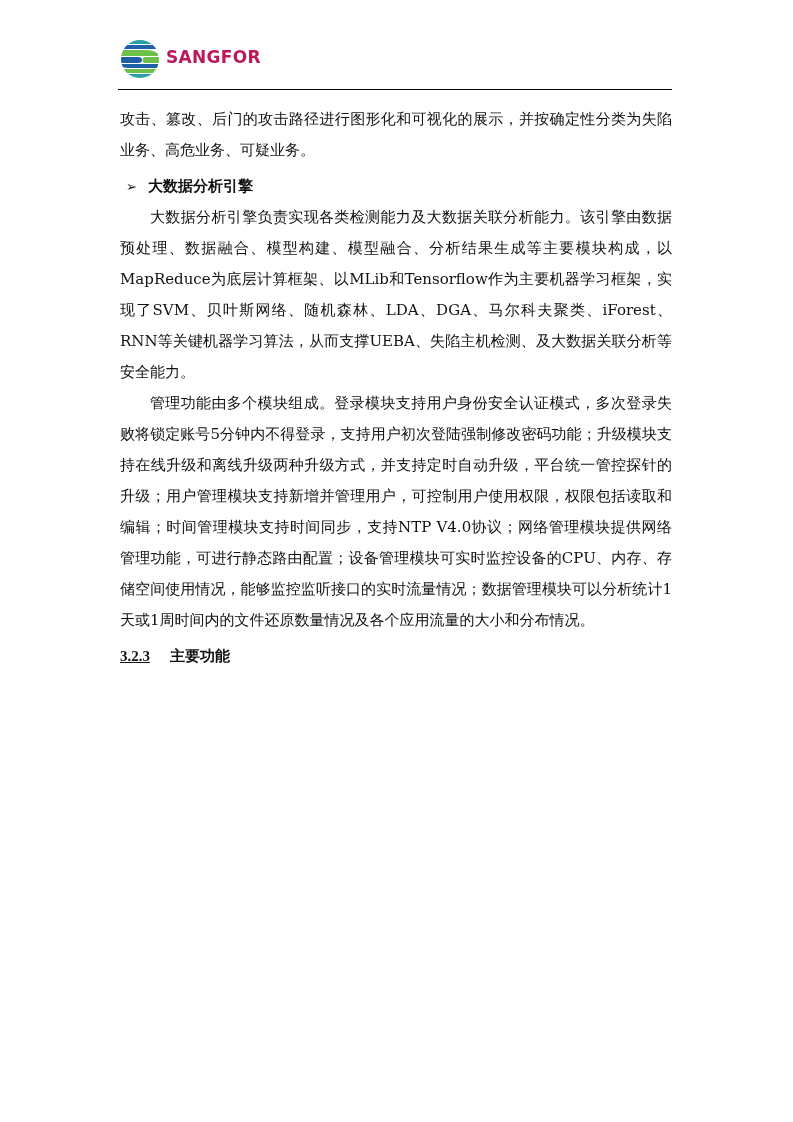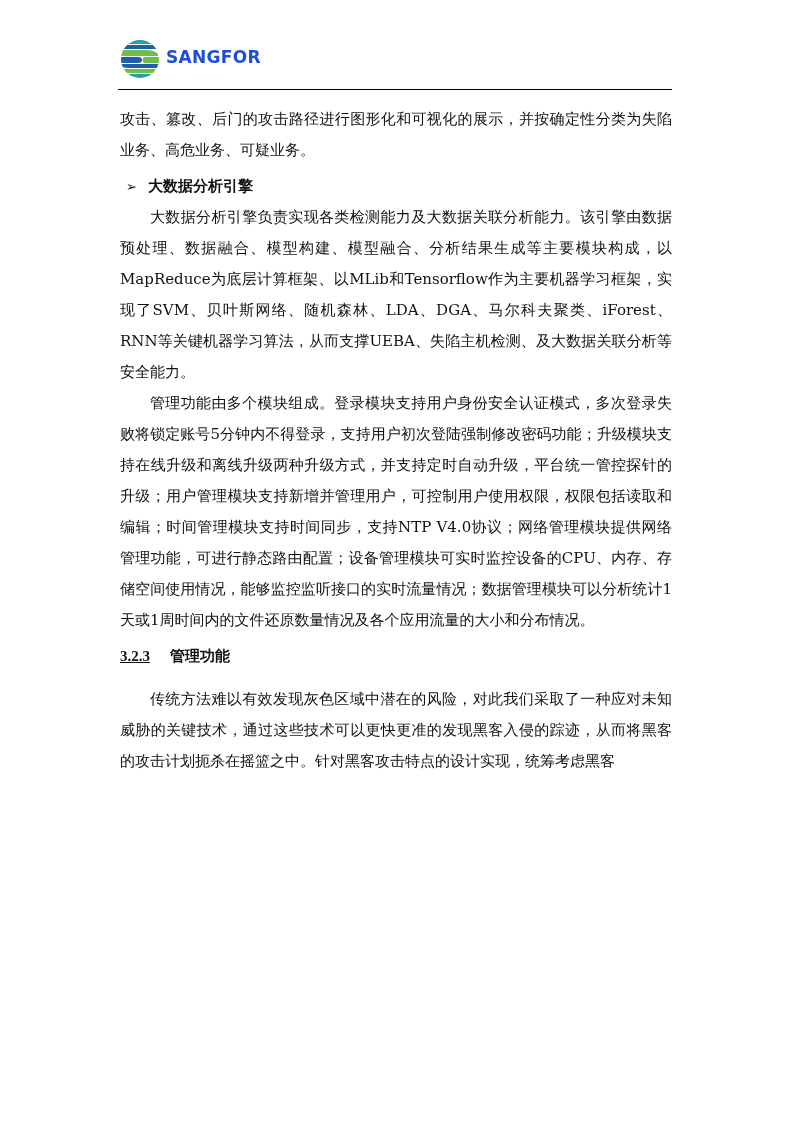--- a/index.html
+++ b/index.html
@@ -1,21 +1,21 @@
 <!DOCTYPE html>
 <html><head>
   <meta charset="utf-8">
   <style>
     html, body { margin: 0; padding: 0; background: #ffffff; }
     body { width: 793px; height: 1122px; position: relative; overflow: hidden;
            font-family: "DejaVu Serif", "Liberation Serif", serif; color: #111; }
     .header { position: absolute; left: 118px; top: 36px; width: 554px; height: 54px; }
     .logo-globe { position: absolute; left: 2px; top: 3px; width: 40px; height: 40px; }
     .logo-text { position: absolute; left: 48px; top: 11px; font-family: "DejaVu Sans", "Liberation Sans", sans-serif;
-                 font-weight: bold; font-size: 17px; letter-spacing: 0.3px; color: #1d4ed8; }
+                 font-weight: bold; font-size: 17px; letter-spacing: 0.3px; color: #be185d; }
     .header-rule { position: absolute; left: 118px; top: 89px; width: 554px; height: 1px; background: #000; }
     .content { position: absolute; left: 120px; top: 104px; width: 552px; }
     p { margin: 0; font-size: 15px; line-height: 31px; text-align: justify; text-justify: inter-character; }
     p.indent { text-indent: 30px; }
     .bullet-head { font-size: 15px; line-height: 31px; font-weight: bold; padding-left: 6px; margin-top: 5px;
                    font-family: Liberation Serif, serif; }
     .bullet-head .arrow { display: inline-block; width: 22px; font-weight: normal; font-size: 13px; }
     .section-head { font-size: 15px; line-height: 31px; font-weight: bold; margin-top: 5px; margin-bottom: 12px;
                     font-family: "DejaVu Sans", "Liberation Sans", sans-serif; }
     .section-head .num { font-family: "Liberation Serif", serif; display: inline-block; width: 50px; text-decoration: underline; }
@@ -50,17 +50,16 @@
   <p>攻击、篡改、后门的攻击路径进行图形化和可视化的展示，并按确定性分类为失陷业务、高危业务、可疑业务。</p>
 
   <div class="bullet-head">
     <span class="arrow">➢</span><span>大数据分析引擎</span>
   </div>
   <p class="indent">大数据分析引擎负责实现各类检测能力及大数据关联分析能力。该引擎由数据预处理、数据融合、模型构建、模型融合、分析结果生成等主要模块构成，以MapReduce为底层计算框架、以MLib和Tensorflow作为主要机器学习框架，实现了SVM、贝叶斯网络、随机森林、LDA、DGA、马尔科夫聚类、iForest、RNN等关键机器学习算法，从而支撑UEBA、失陷主机检测、及大数据关联分析等安全能力。</p>
 
   <p class="indent">管理功能由多个模块组成。登录模块支持用户身份安全认证模式，多次登录失败将锁定账号5分钟内不得登录，支持用户初次登陆强制修改密码功能；升级模块支持在线升级和离线升级两种升级方式，并支持定时自动升级，平台统一管控探针的升级；用户管理模块支持新增并管理用户，可控制用户使用权限，权限包括读取和编辑；时间管理模块支持时间同步，支持NTP V4.0协议；网络管理模块提供网络管理功能，可进行静态路由配置；设备管理模块可实时监控设备的CPU、内存、存储空间使用情况，能够监控监听接口的实时流量情况；数据管理模块可以分析统计1天或1周时间内的文件还原数量情况及各个应用流量的大小和分布情况。</p>
 
   <div class="section-head">
-    <span class="num">3.2.3</span><span>管理功能</span>
+    <span class="num">3.2.3</span><span>主要功能</span>
   </div>
 
-  <p class="indent">传统方法难以有效发现灰色区域中潜在的风险，对此我们采取了一种应对未知威胁的关键技术，通过这些技术可以更快更准的发现黑客入侵的踪迹，从而将黑客的攻击计划扼杀在摇篮之中。针对黑客攻击特点的设计实现，统筹考虑黑客</p>
 </div>
 
 </body></html>

